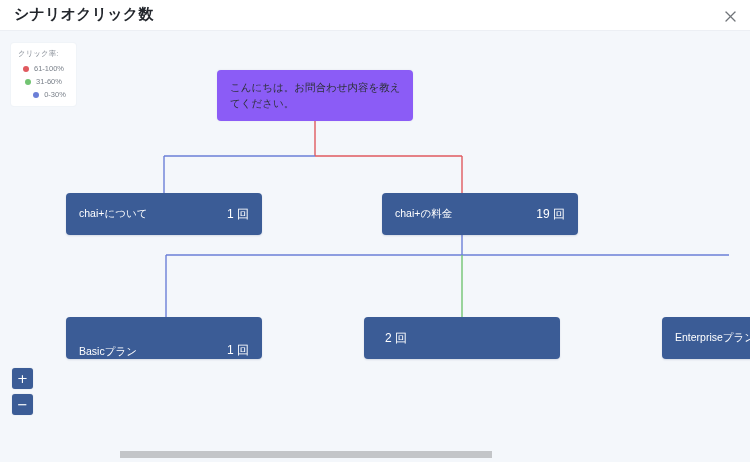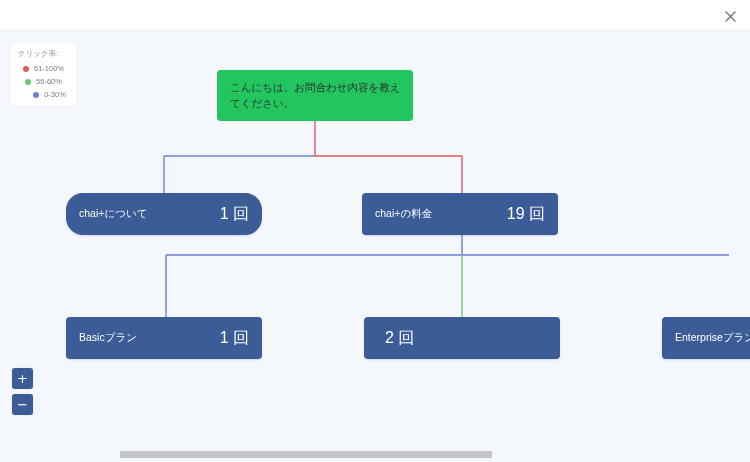--- a/index.html
+++ b/index.html
@@ -74,21 +74,21 @@
     width: 6px; height: 6px; border-radius: 50%;
     margin-right: 5px; flex: 0 0 auto;
   }
   .legend-label { font-size: 7.5px; color: #7a808a; }
 
   
   .root-node {
     position: absolute;
     left: 217px; top: 39px;
     width: 196px; min-height: 40px;
-    background: #22c55e;
+    background: #8b5cf6;
     border-radius: 4px;
     padding: 9px 12px 9px 13px;
     box-shadow: 0 0 2px rgba(40,60,90,0.10);
     font-size: 10.5px; line-height: 1.55;
     color: #2c3138;
   }
 
   
   .node {
     position: absolute;
@@ -100,28 +100,28 @@
     color: #ffffff;
     box-shadow: 0 1px 2px rgba(30,50,90,0.14);
     cursor: pointer;
   }
   .node-label {
     font-size: 10.5px;
     white-space: nowrap; overflow: hidden;
     flex: 1 1 auto;
   }
   .node-count {
-    font-size: 16px;
+    font-size: 12px;
     margin-left: 8px;
     flex: 0 0 auto;
     white-space: nowrap;
   }
-  .n1 { left: 66px;  top: 162px; border-radius: 17px; }
-  .n2 { left: 362px; top: 162px; gap: 22px; }
-  .n3 { left: 66px;  top: 286px; }
+  .n1 { left: 66px;  top: 162px; }
+  .n2 { left: 382px; top: 162px; gap: 22px; }
+  .n3 { left: 66px;  top: 286px; align-items: flex-end; }
   .n4 { left: 364px; top: 286px; }
   .n5 { left: 662px; top: 286px; }
 
   
   .zoom-ctrls {
     position: absolute; left: 12px; bottom: 47px;
     display: flex; flex-direction: column; gap: 5px;
   }
   .zoom-btn {
     width: 21px; height: 21px;
@@ -148,20 +148,21 @@
     border-radius: 0px;
     cursor: pointer;
   }
 </style>
 </head>
 <body>
 
 <div id="app">
 
   <div class="header">
+    <div class="header-title">シナリオクリック数</div>
     <div class="close-btn">
       <svg width="13" height="13" viewBox="0 0 13 13">
         <line x1="2" y1="2" x2="11" y2="11" stroke="#707479" stroke-width="1.3" stroke-linecap="round"></line>
         <line x1="11" y1="2" x2="2" y2="11" stroke="#707479" stroke-width="1.3" stroke-linecap="round"></line>
       </svg>
     </div>
   </div>
 
   <div class="canvas">
 
@@ -184,21 +185,21 @@
     </svg>
 
     <div class="legend">
       <div class="legend-title">クリック率:</div>
       <div class="legend-row">
         <span class="legend-dot" style="background:#e05a5f"></span>
         <span class="legend-label">61-100%</span>
       </div>
       <div class="legend-row">
         <span class="legend-dot" style="background:#72c472"></span>
-        <span class="legend-label">56-60%</span>
+        <span class="legend-label">31-60%</span>
       </div>
       <div class="legend-row">
         <span class="legend-dot" style="background:#6b7fd7"></span>
         <span class="legend-label">0-30%</span>
       </div>
     </div>
 
     <div class="root-node">
       <span>こんにちは。お問合わせ内容を教えてください。</span>
     </div>

